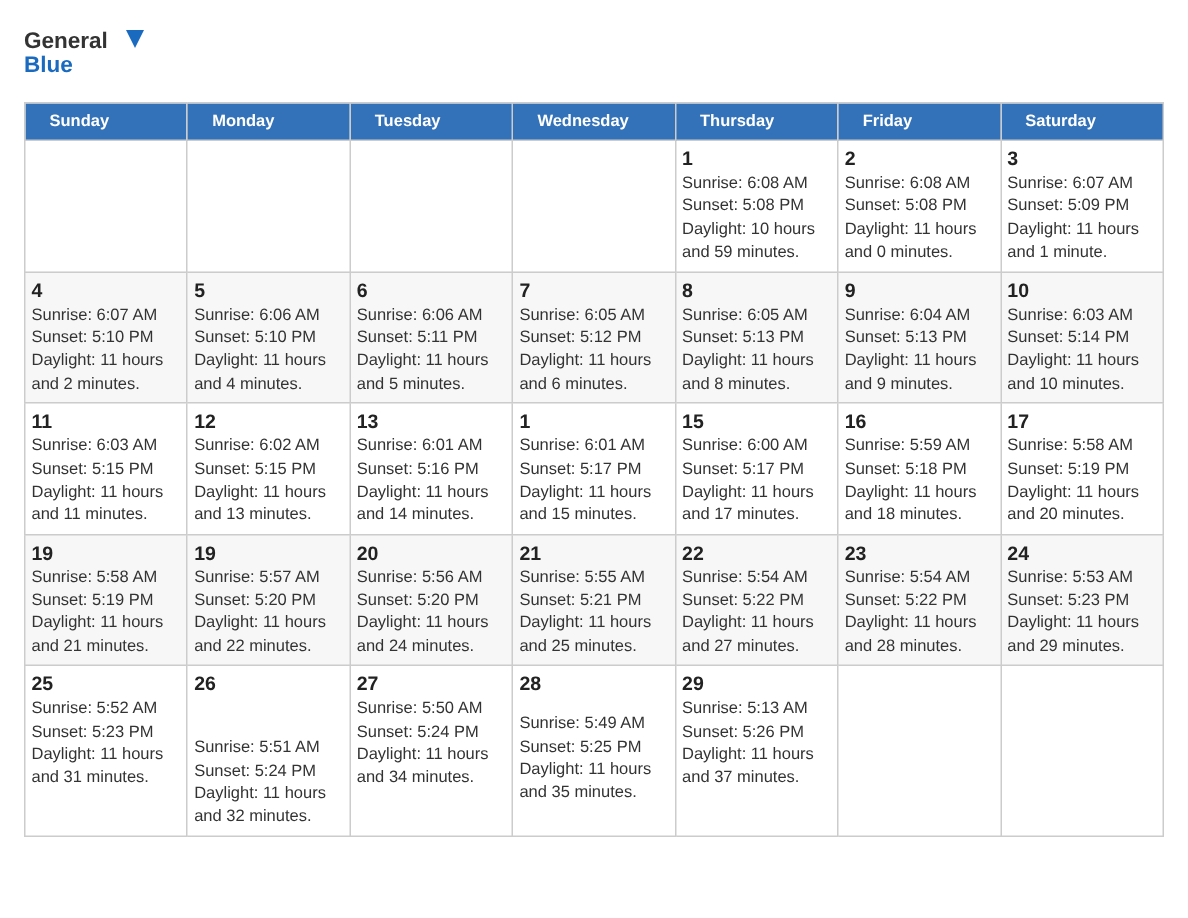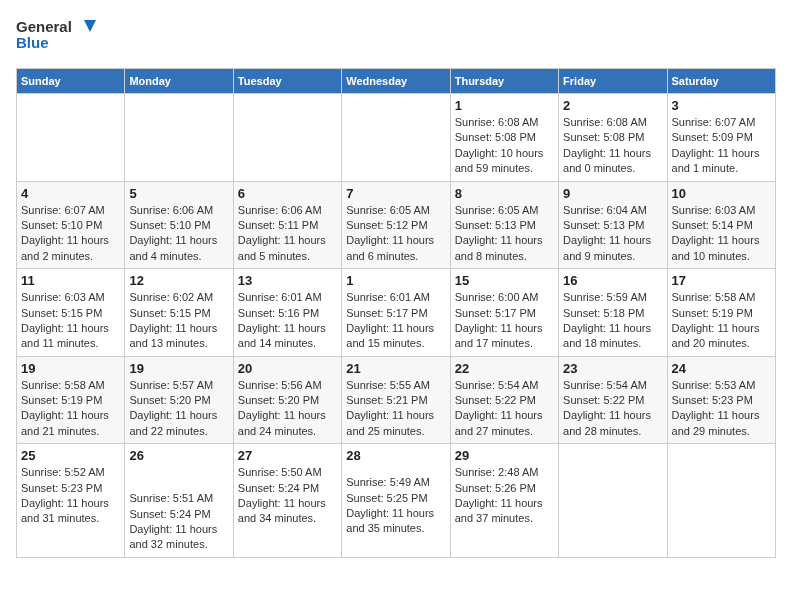--- a/index.html
+++ b/index.html
@@ -36,21 +36,21 @@
     table {
       width: 100%;
       border-collapse: collapse;
       font-size: 11px;
     }
     thead tr {
       background-color: #3372b8;
       color: #fff;
     }
     thead th {
-      padding: 6px 4px;
+      padding: 6px 16px;
       text-align: left;
       font-weight: bold;
       border: 1px solid #ccc;
     }
     tbody td {
       border: 1px solid #ccc;
       padding: 4px;
       vertical-align: top;
       width: calc(100% / 7);
       height: 80px;
@@ -309,21 +309,21 @@
         </td>
         <td>
           <span class="day-num">28</span>
           <div class="day-info" style="white-space: pre-line; margin-top: 12px;">Sunrise: 5:49 AM
 Sunset: 5:25 PM
 Daylight: 11 hours
 and 35 minutes.</div>
         </td>
         <td>
           <span class="day-num">29</span>
-          <div class="day-info" style="white-space: pre-line;">Sunrise: 2:48 AM
+          <div class="day-info" style="white-space: pre-line;">Sunrise: 5:13 AM
 Sunset: 5:26 PM
 Daylight: 11 hours
 and 37 minutes.</div>
         </td>
         <td class="empty-cell"></td>
         <td class="empty-cell"></td>
       </tr>
     </tbody>
 </table>
 

